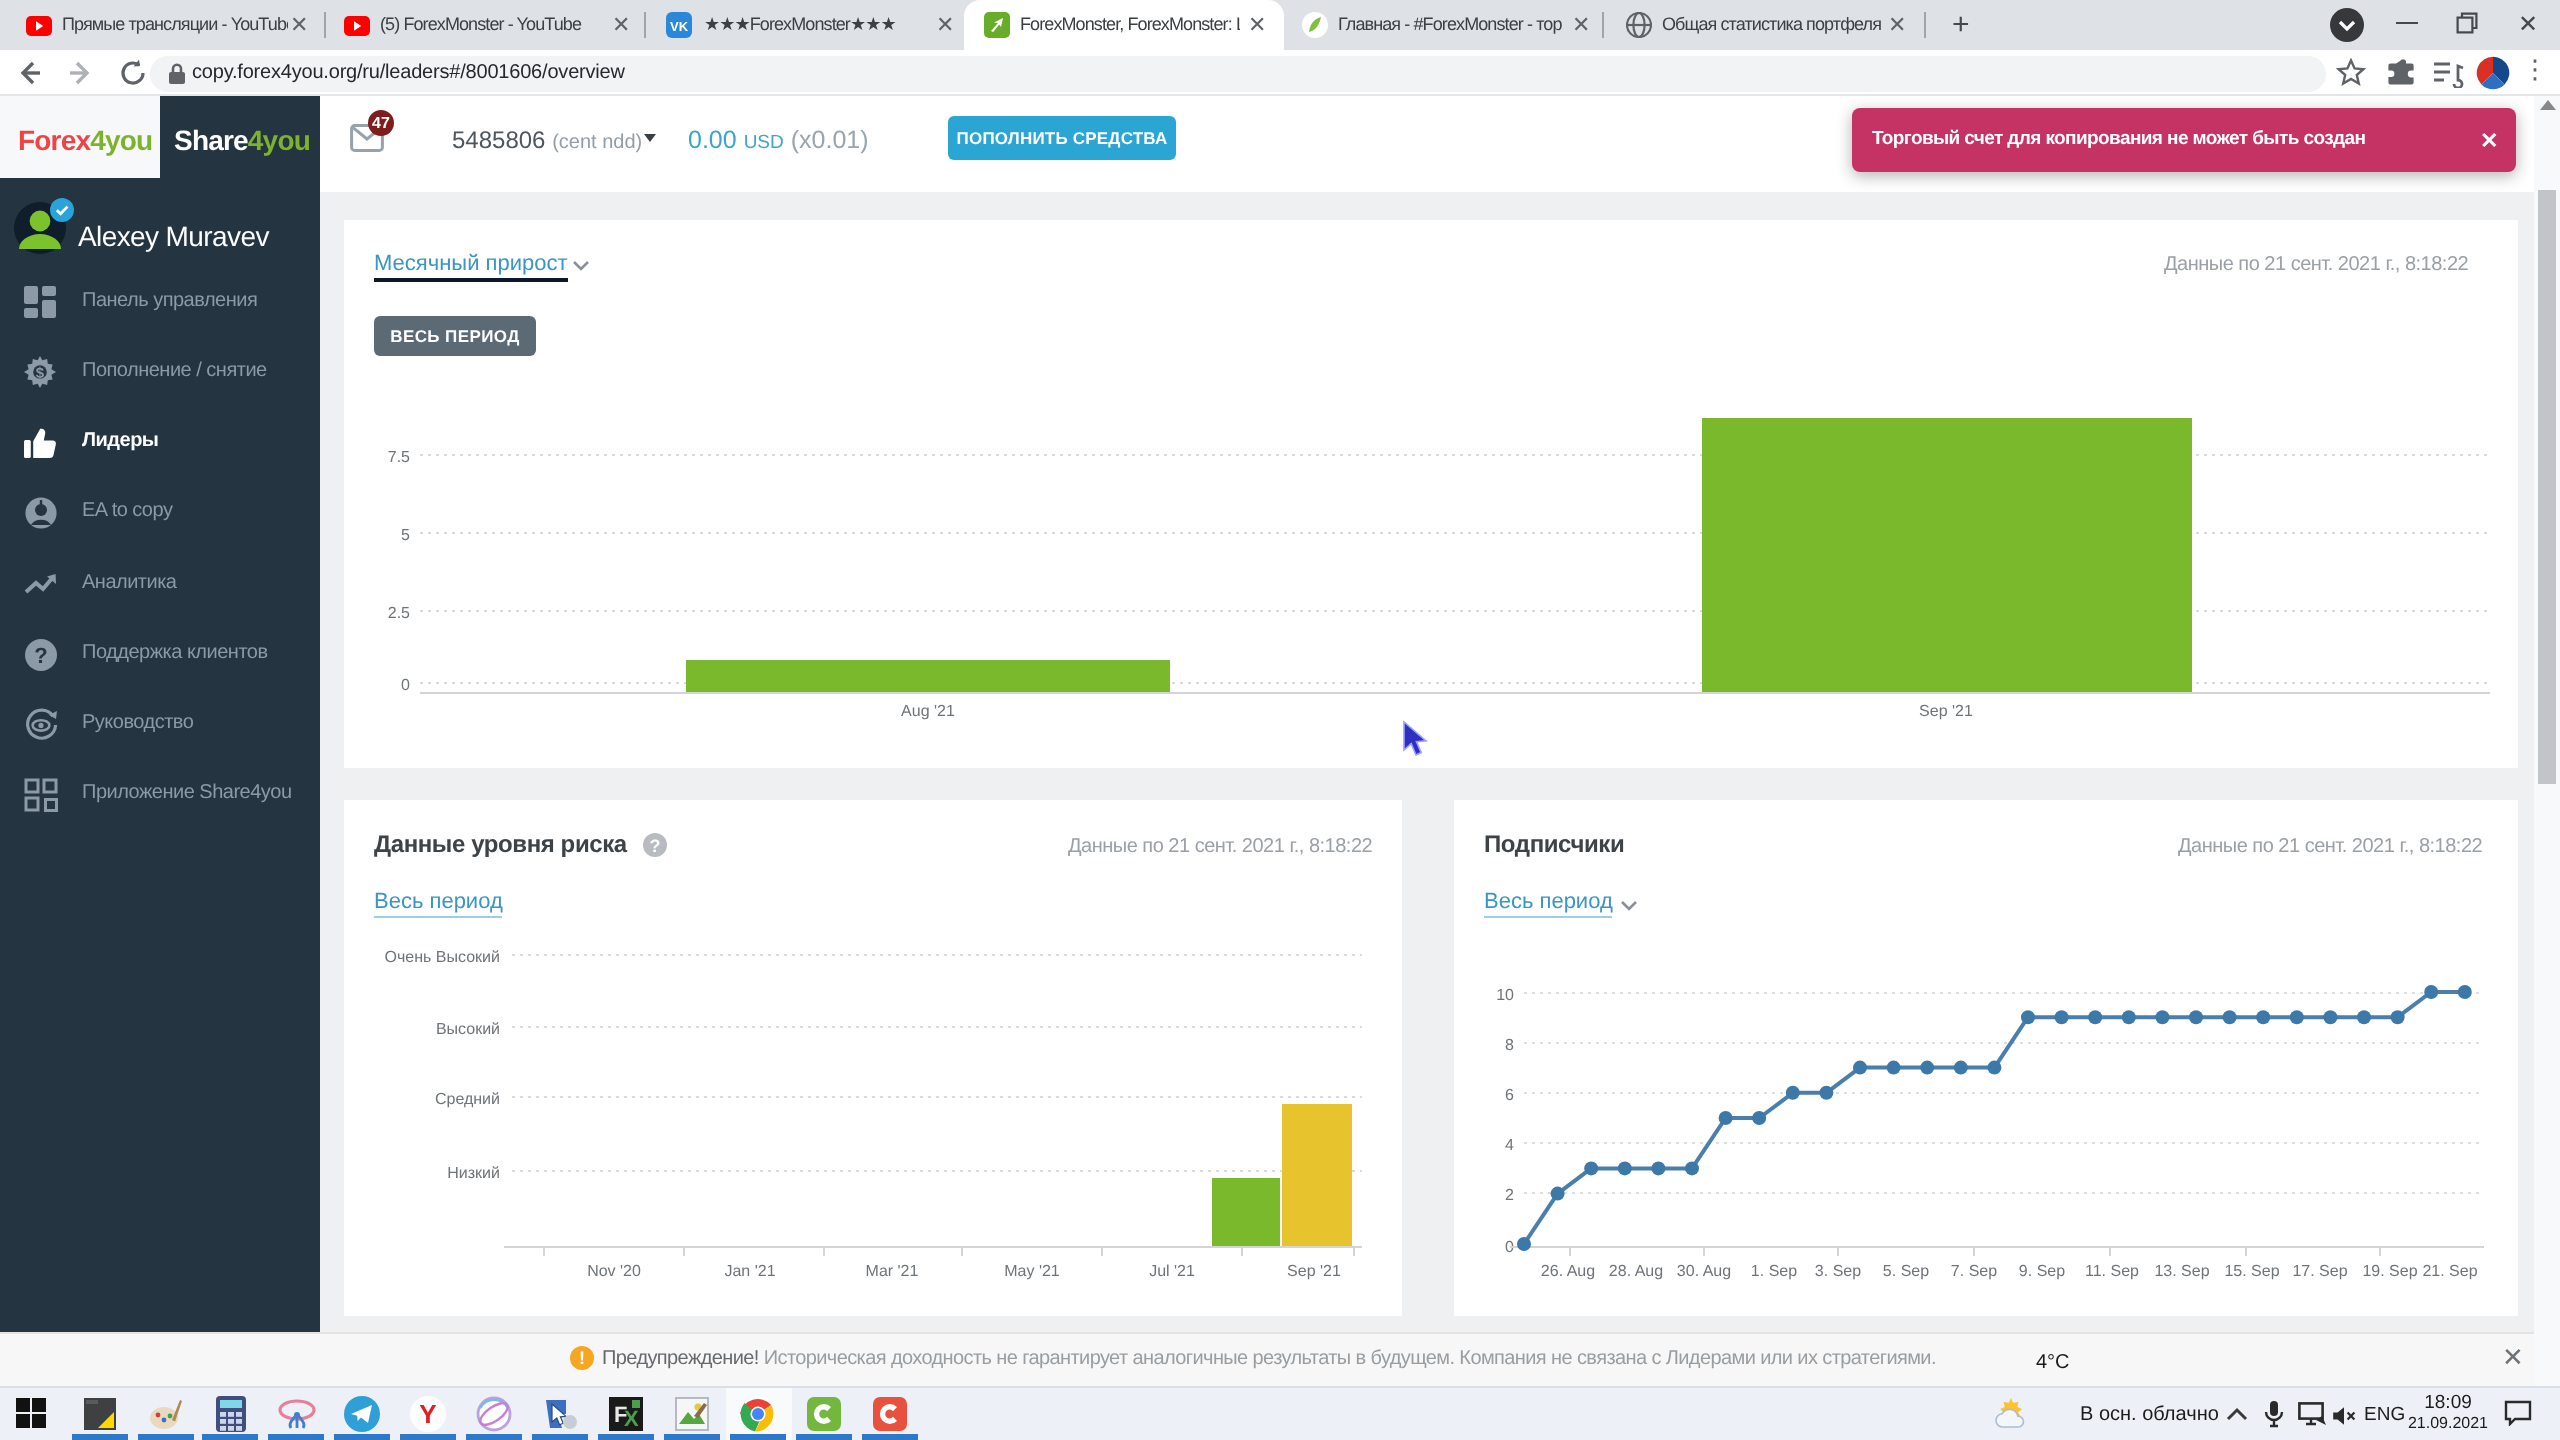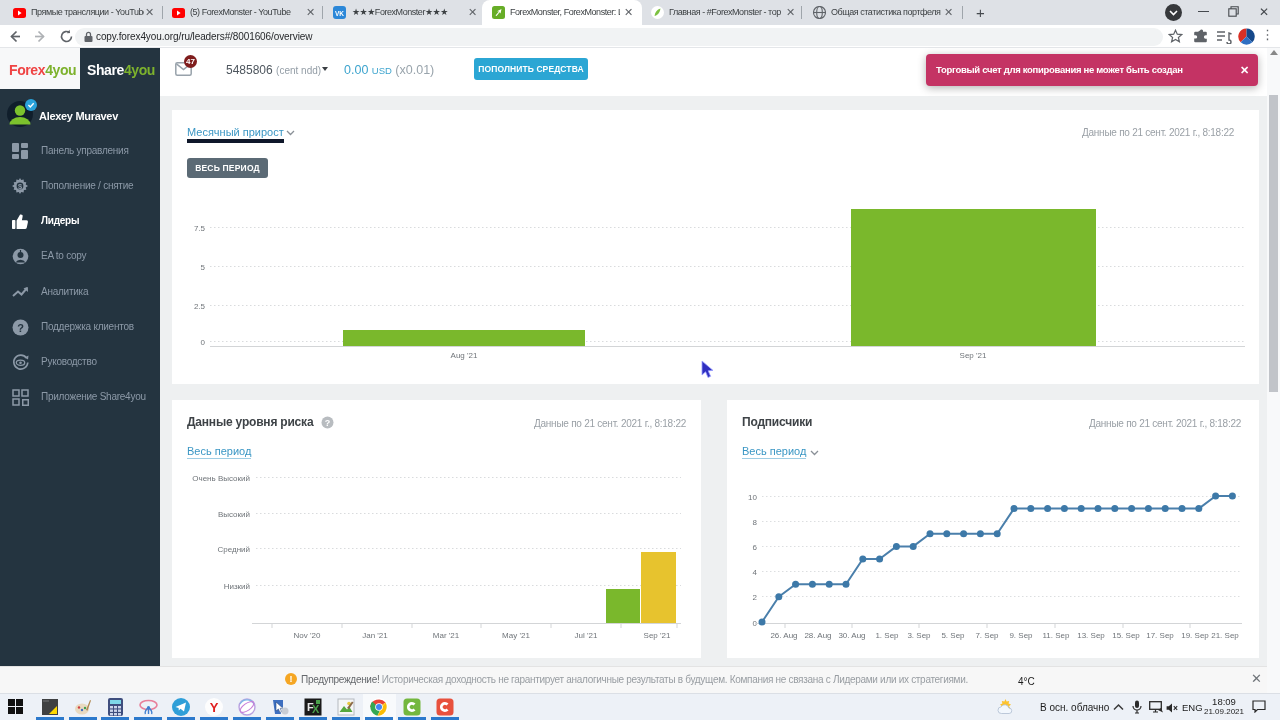--- a/index.html
+++ b/index.html
@@ -155,21 +155,21 @@
 
   <svg class="abs" style="left:6px;top:100px" width="28" height="28" viewBox="0 0 28 28">
     <circle cx="14" cy="14" r="13" fill="#101e2b"></circle>
     <circle cx="14" cy="10.5" r="5.2" fill="#7cc22d"></circle>
     <path d="M3.5 24.5 a10.5 7.5 0 0 1 21 0 Z" fill="#7cc22d"></path>
   </svg>
   <svg class="abs" style="left:24.5px;top:99px" width="12" height="12" viewBox="0 0 12 12">
     <circle cx="6" cy="6" r="6" fill="#2aa3db"></circle>
     <path d="M3.4 6.1 L5.3 7.9 L8.7 4.3" fill="none" stroke="#fff" stroke-width="1.4"></path>
   </svg>
-  <div class="abs" style="left:39px;top:110px;font-size:11px;font-weight:bold;color:#fdfdfd;letter-spacing:-0.3px">Alexey Muravev</div>
+  <div class="abs" style="left:39px;top:110px;font-size:14px;font-weight:normal;color:#fdfdfd;letter-spacing:-0.3px">Alexey Muravev</div>
 
   <svg class="abs" style="left:12px;top:143px" width="16" height="16" viewBox="0 0 16 16" fill="#8c99a7">
     <rect x="0" y="0" width="7" height="9" rx="1"></rect>
       <rect x="9" y="0" width="7" height="5" rx="1"></rect>
     <rect x="0" y="11" width="7" height="5" rx="1"></rect>
       <rect x="9" y="7" width="7" height="9" rx="1"></rect>
   </svg>
   <div class="abs" style="left:41px;top:145px;font-size:10px;letter-spacing:-0.25px">Панель управления</div>
 
   <svg class="abs" style="left:12px;top:178px" width="16" height="16" viewBox="0 0 16 16">
@@ -222,21 +222,21 @@
     <rect x="10" y="10" width="7" height="7" fill="#8c99a7"></rect>
     <rect x="11.5" y="11.5" width="4" height="4" fill="#243440"></rect>
   </svg>
   <div class="abs" style="left:41px;top:391px;font-size:10px;letter-spacing:-0.25px">Приложение Share4you</div>
 </div>
 
 <div class="abs" style="left:172px;top:110px;width:1087px;height:274px;background:#fff"></div>
 <div class="abs" style="left:172px;top:400px;width:529px;height:258px;background:#fff"></div>
 <div class="abs" style="left:727px;top:400px;width:532px;height:258px;background:#fff"></div>
 <div id="card1">
-  <div class="abs" style="left:187px;top:126px;font-size:11px;color:#3a96c4;border-bottom:4px solid #0f172a;padding-bottom:1px">Месячный прирост</div>
+  <div class="abs" style="left:187px;top:126px;font-size:11px;color:#3a96c4;border-bottom:2px solid #0f172a;padding-bottom:1px">Месячный прирост</div>
   <svg class="abs" style="left:286px;top:130px" width="9" height="6" viewBox="0 0 9 6">
       <path d="M1 1 L4.5 4.5 L8 1" fill="none" stroke="#8a9097" stroke-width="1.3"></path>
     </svg>
   <div class="abs" style="left:1082px;top:127px;font-size:10px;letter-spacing:-0.25px;color:#9aa0a6">Данные по 21 сент. 2021 г., 8:18:22</div>
   <div class="abs" style="left:187px;top:158px;width:81px;height:20px;background:#5b6a75;border-radius:3px;color:#fff;font-size:8.5px;font-weight:bold;text-align:center;line-height:20px;letter-spacing:0.2px">ВЕСЬ ПЕРИОД</div>
   <svg class="abs" style="left:180px;top:195px" width="1075" height="170" viewBox="0 0 1075 170">
     <g stroke="#d9dbdd" stroke-width="1" stroke-dasharray="1.5 2.5">
       <line x1="30" y1="32.5" x2="1065" y2="32.5"></line>
       <line x1="30" y1="71.5" x2="1065" y2="71.5"></line>
       <line x1="30" y1="110.5" x2="1065" y2="110.5"></line>

